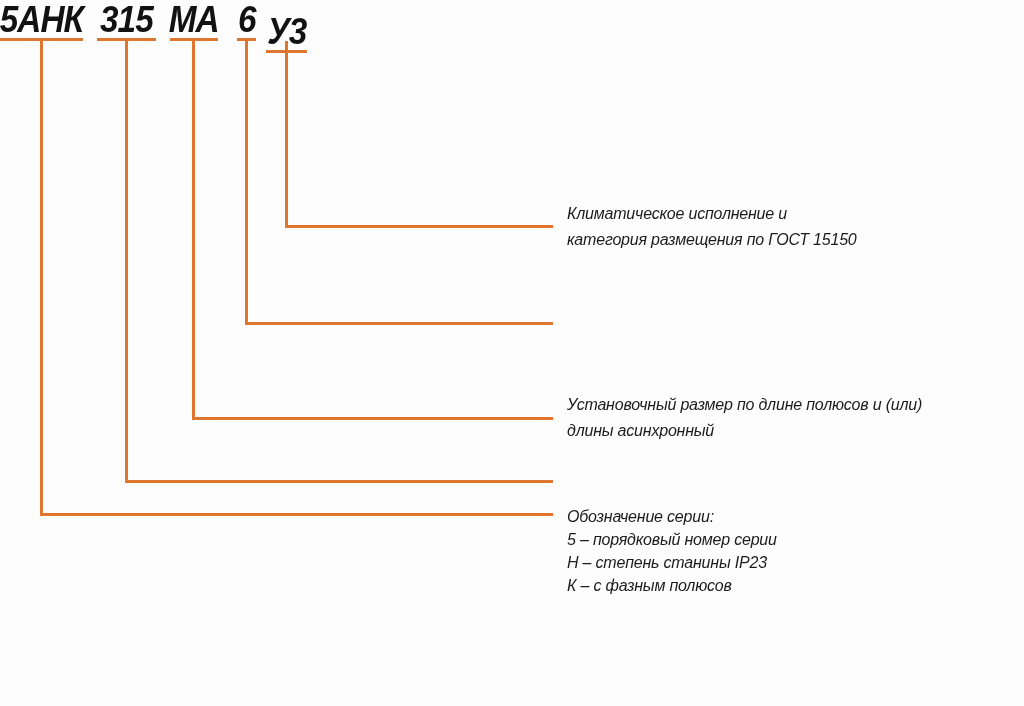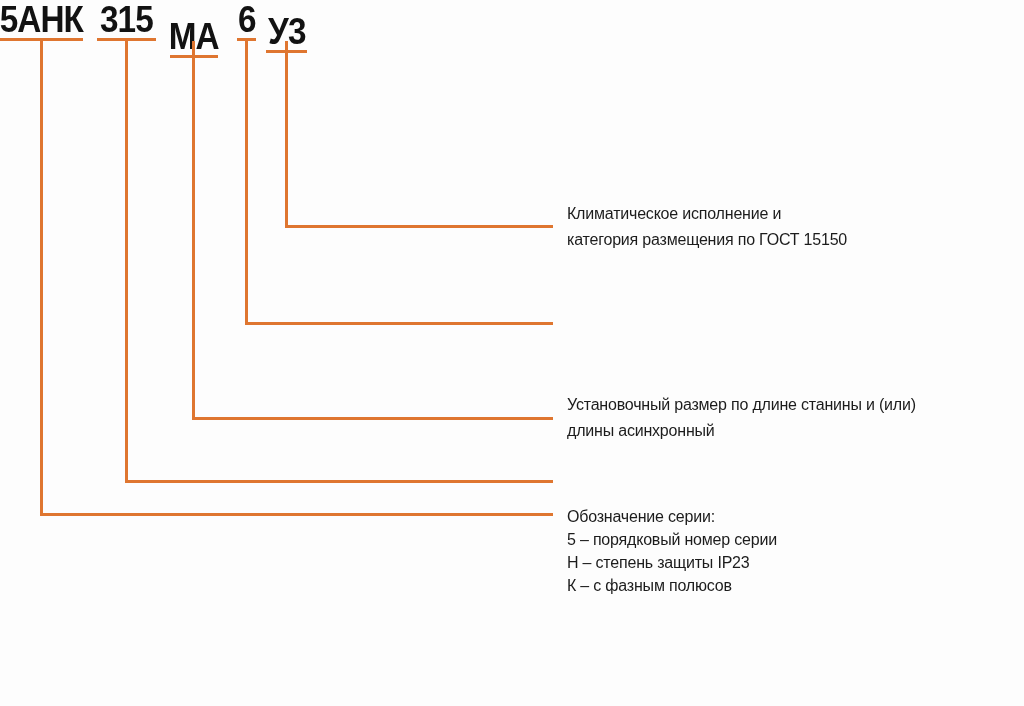--- a/index.html
+++ b/index.html
@@ -10,20 +10,21 @@
     font-family: "Liberation Sans", sans-serif;
     background: #ffffff;
   }
   .canvas {
     position: relative;
     width: 1024px;
     height: 706px;
     background: var(--bg, #fdfdfd);
     overflow: hidden;
     color: var(--ink, #1c1c1c);
+    font-style: italic;
   }
 
   
   .seg {
     position: absolute;
     top: 1px;
     height: 40px;
     box-sizing: border-box;
     border-bottom: 3px solid var(--accent, #df7630);
     display: flex;
@@ -36,21 +37,21 @@
   }
   .seg .t {
     display: inline-block;
     transform: scaleX(0.9);
     transform-origin: center bottom;
     letter-spacing: -1px;
     line-height: 1;
   }
   .seg-0 { left: 0;     width: 83px; }
   .seg-1 { left: 97px;  width: 59px; }
-  .seg-2 { left: 170px; width: 48px; margin-top: 17px; }
+  .seg-2 { left: 170px; width: 48px; }
   .seg-3 { left: 237px; width: 19px; }
   .seg-4 { left: 266px; width: 41px; margin-top: 12px; }
 
   
   .vline {
     position: absolute;
     top: 41px;
     width: 3px;
     background: var(--accent, #df7630);
   }
@@ -120,25 +121,25 @@
   <div class="hline h-3"></div>
   <div class="hline h-4"></div>
 
   <div class="callout callout-0">
     <div>Климатическое исполнение и</div>
     <div>категория размещения по ГОСТ 15150</div>
   </div>
 
 
   <div class="callout callout-2">
-    <div>Установочный размер по длине станины и (или)</div>
+    <div>Установочный размер по длине полюсов и (или)</div>
     <div>длины асинхронный</div>
   </div>
 
 
   <div class="callout callout-4">
     <div>Обозначение серии:</div>
     <div>5 – порядковый номер серии</div>
-    <div>Н – степень защиты IP23</div>
+    <div>Н – степень станины IP23</div>
     <div>К – с фазным полюсов</div>
   </div>
 
 </div>
 
 </body></html>

